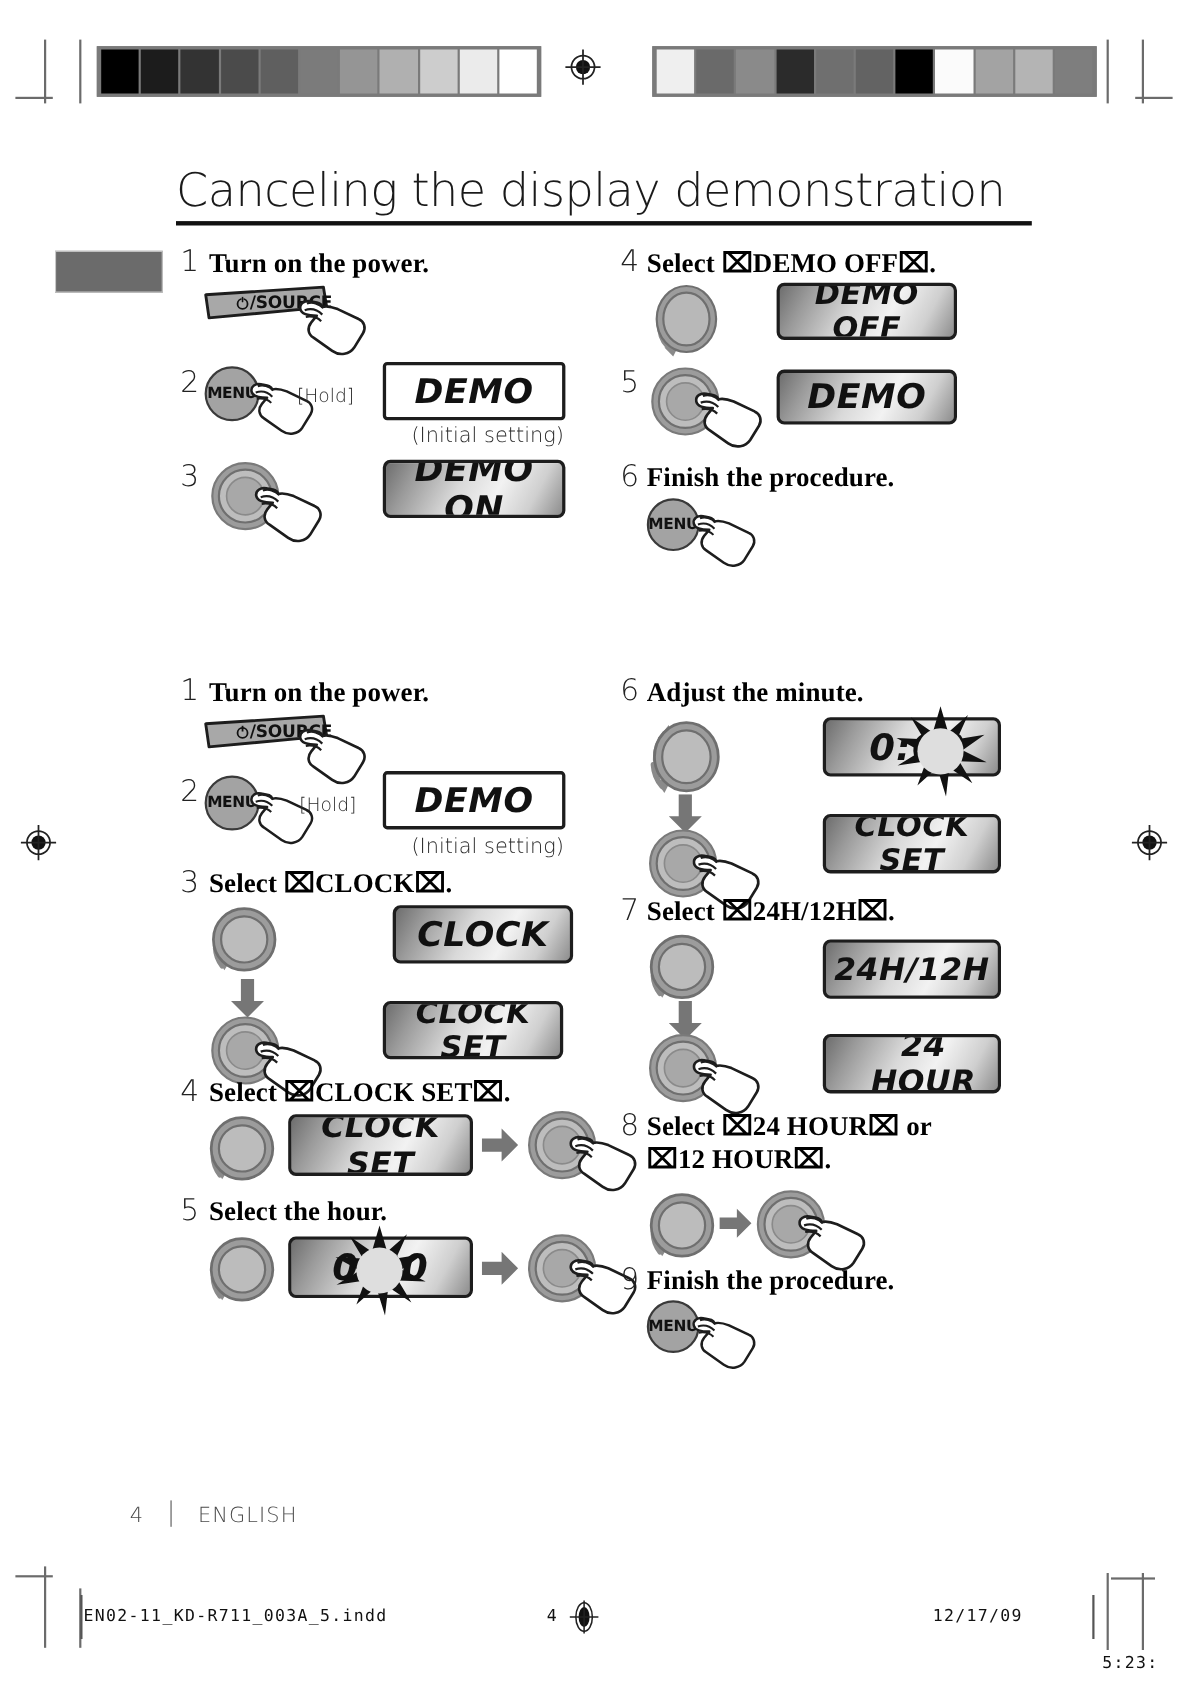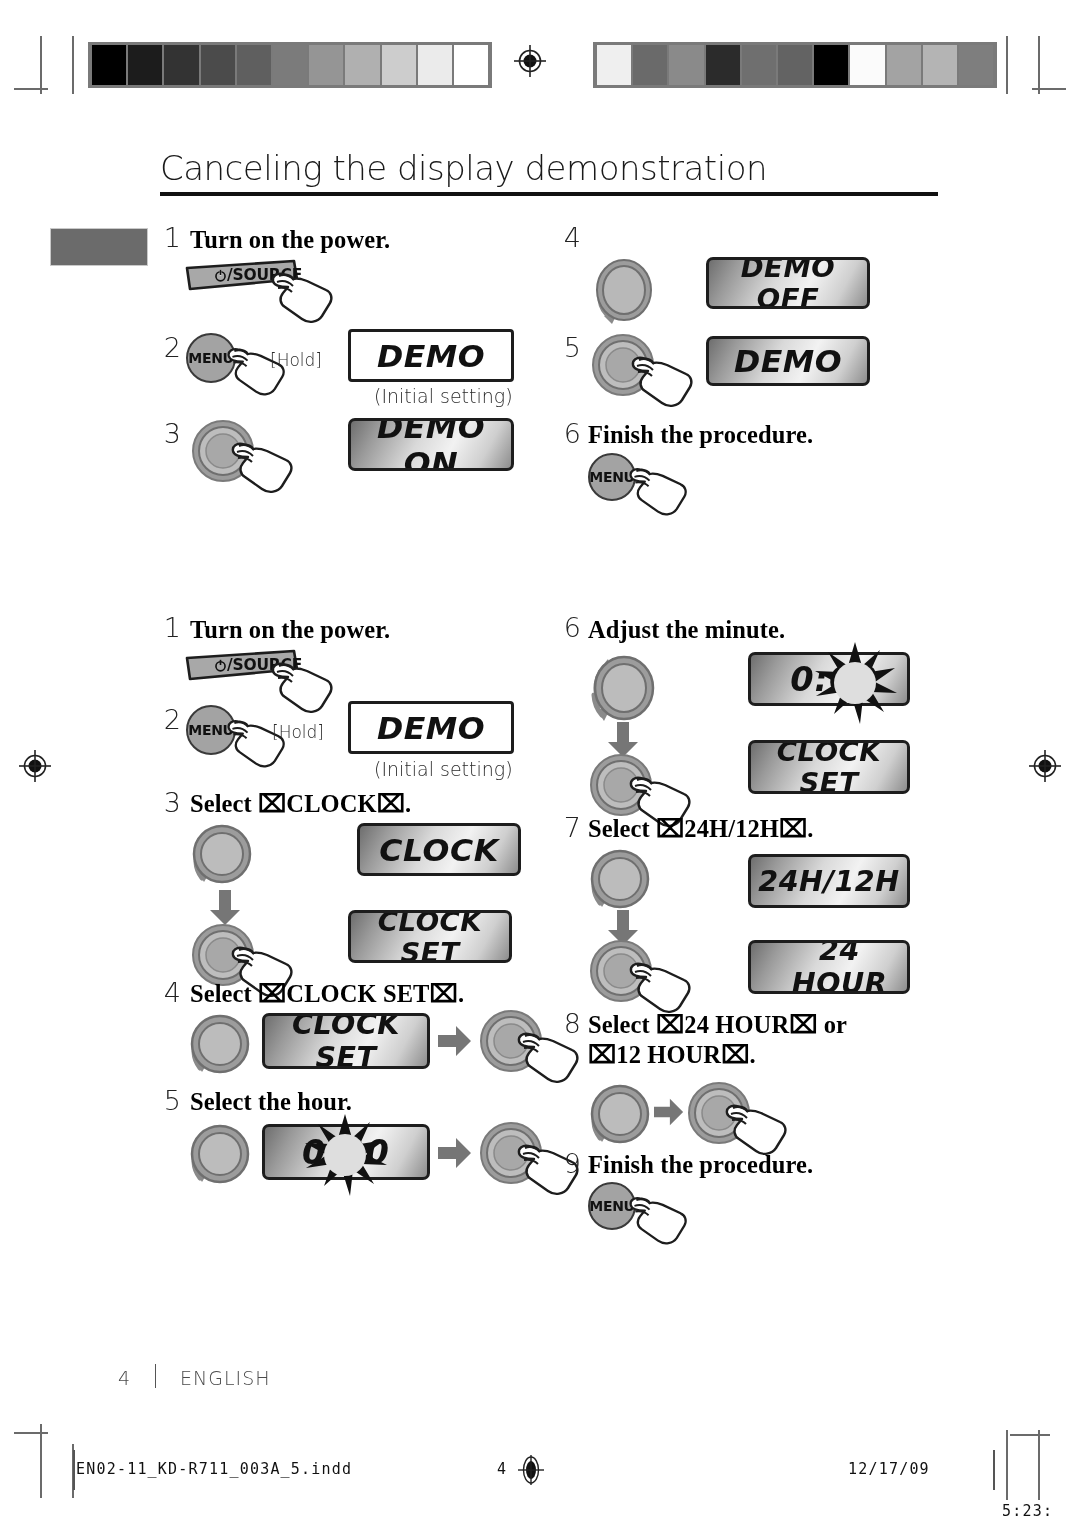--- a/index.html
+++ b/index.html
@@ -232,21 +232,21 @@
       <div class="sw" style="background: rgb(0, 0, 0);"></div>
       <div class="sw" style="background: rgb(251, 251, 251);"></div>
       <div class="sw" style="background: rgb(163, 163, 163);"></div>
       <div class="sw" style="background: rgb(180, 180, 180);"></div>
       <div class="sw" style="background: rgb(126, 126, 126);"></div>
     </div>
 
   <div class="side-tab" style="left:50px;top:228px;width:96px;height:36px;"></div>
 
   <div class="sec" style="left:160px;top:148px;width:778px;">
-    <div class="sec-title" style="font-size:34px;">Canceling the display demonstration</div>
+    <div class="sec-title" style="font-size:42px;">Canceling the display demonstration</div>
     <div class="sec-rule"></div>
   </div>
 
   <div class="stepnum" style="left:155px;top:222px;">1</div>
   <div class="steptxt" style="left:190px;top:225px;">Turn on the power.</div>
 
   <div class="srcbtn" style="left:184px;top:258px;width:116px;height:36px;">
     <svg width="116" height="36" viewBox="0 0 116 36">
       <path d="M3,10 L110,3 L113,21 L6,31 Z" fill="#a8a8a8" stroke="#1d1d1d" stroke-width="2.6" stroke-linejoin="round"></path>
     </svg>
@@ -302,20 +302,21 @@
       <path d="M13,14 C18,12 24,14 28,18" fill="none" stroke="#1d1d1d" stroke-width="2"></path>
       <path d="M11,20 C17,18 23,20 27,24" fill="none" stroke="#1d1d1d" stroke-width="2"></path>
       <path d="M12,26 C18,25 23,27 26,30" fill="none" stroke="#1d1d1d" stroke-width="2"></path>
     </svg>
   </div>
   <div class="lcd fill" style="left:348px;top:418px;width:166px;height:53px;">
     <span class="lcd-txt">DEMO ON</span>
   </div>
 
   <div class="stepnum" style="left:555px;top:222px;">4</div>
+  <div class="steptxt" style="left:588px;top:225px;">Select ⌧DEMO OFF⌧.</div>
   <div class="knob" style="left:588px;top:256px;">
     <svg width="72" height="72" viewBox="0 0 72 72">
       <path d="M12,44 A26,26 0 0 0 23,62" fill="none" stroke="#8a8a8a" stroke-width="5" stroke-linecap="round"></path>
       <path d="M24,68 L16,60 L29,58 Z" fill="#8a8a8a"></path>
       <ellipse cx="36" cy="34" rx="27" ry="30" fill="#9c9c9c" stroke="#6f6f6f" stroke-width="2"></ellipse>
       <ellipse cx="36" cy="34" rx="21" ry="24" fill="#b8b8b8" stroke="#6f6f6f" stroke-width="2"></ellipse>
     </svg>
   </div>
   <div class="lcd fill" style="left:706px;top:257px;width:164px;height:52px;">
     <span class="lcd-txt" style="font-size:27px;">DEMO OFF</span>

